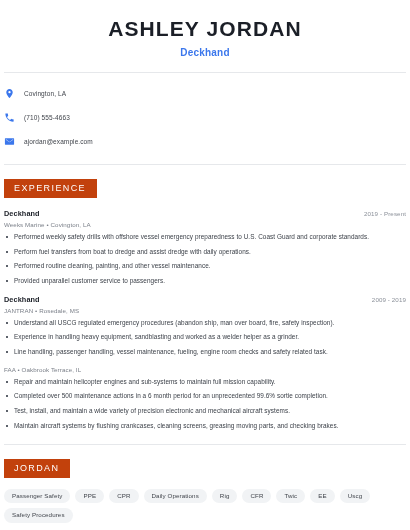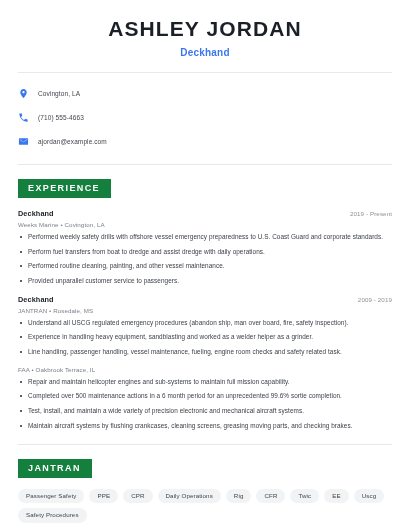--- a/index.html
+++ b/index.html
@@ -10,21 +10,21 @@
   }
   body {
     font-family: "Liberation Sans", sans-serif;
     color: #2b2f36;
     -webkit-font-smoothing: antialiased;
     overflow: hidden;
   }
   .page {
     width: 410px;
     height: 530px;
-    padding: 0 18px;
+    padding: 0 4px;
     position: relative;
   }
 
   
   .header {
     text-align: center;
     padding-top: 17px;
   }
   .full-name {
     font-size: 21px;
@@ -70,24 +70,24 @@
   .contact-text {
     font-size: 6.5px;
     color: #41454c;
     letter-spacing: 0.1px;
   }
 
   
   .section { margin-top: 12px; }
   .section-badge {
     display: inline-block;
-    background: #15803d;
+    background: #c2410c;
     color: #ffffff;
     font-size: 9px;
-    font-weight: bold;
+    font-weight: normal;
     letter-spacing: 1.4px;
     padding: 5px 11px 5px 10px;
     line-height: 1;
   }
 
   .jobs { margin-top: 11px; }
   .job { margin-bottom: 9px; }
   .job-head {
     display: flex;
     align-items: baseline;
@@ -239,21 +239,21 @@
           <li>Maintain aircraft systems by flushing crankcases, cleaning screens, greasing moving parts, and checking brakes.</li>
         </ul>
       </div>
 
     </div>
   </div>
 
   <div class="divider"></div>
 
   <div class="section">
-    <div class="section-badge">JANTRAN</div>
+    <div class="section-badge">JORDAN</div>
 
     <div class="skills-wrap">
       <div class="chips">
         <span class="chip">Passenger Safety</span>
         <span class="chip">PPE</span>
         <span class="chip">CPR</span>
         <span class="chip">Daily Operations</span>
         <span class="chip">Rig</span>
         <span class="chip">CFR</span>
         <span class="chip">Twic</span>

